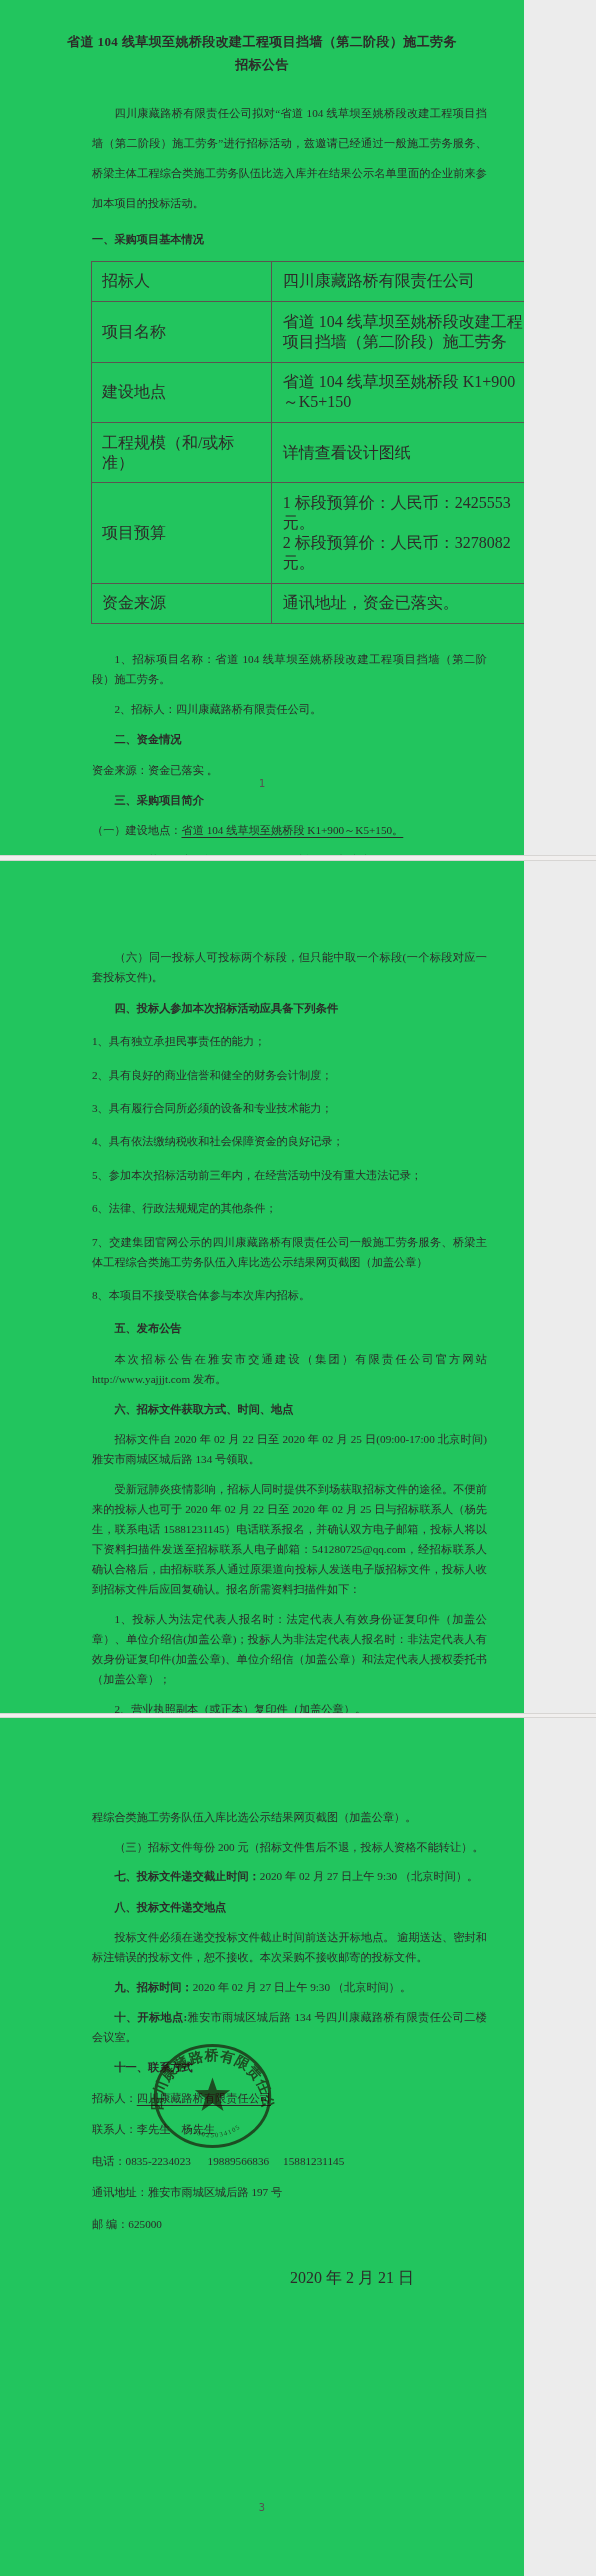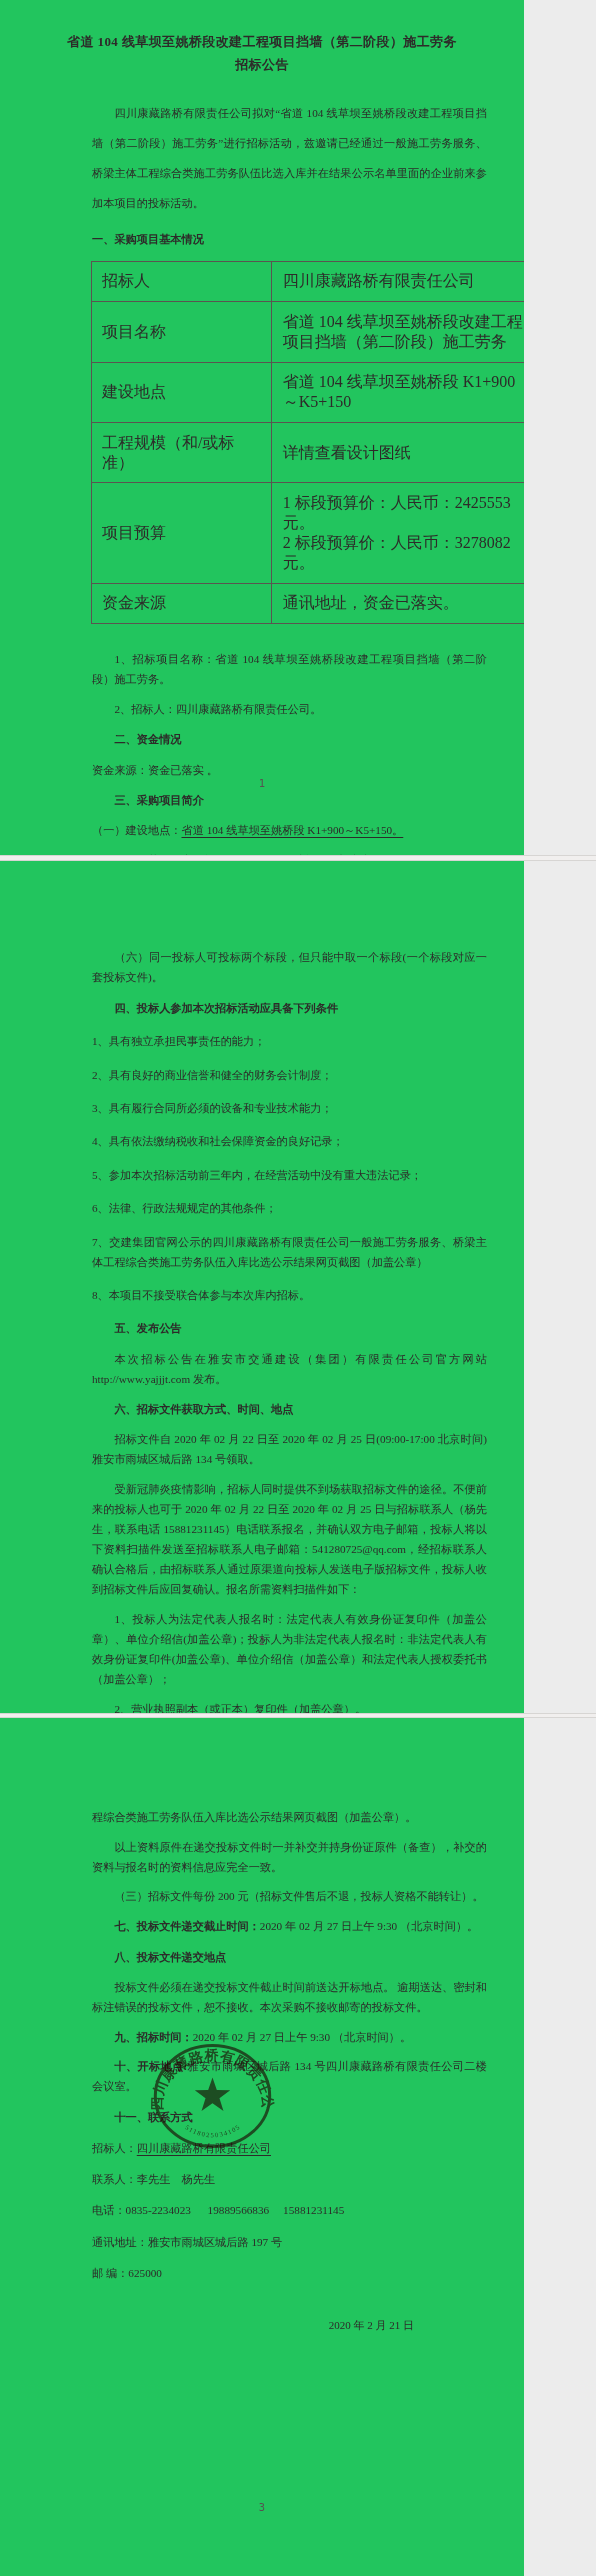--- a/index.html
+++ b/index.html
@@ -77,21 +77,21 @@
     font-size:10.4px;
     color:#565350;
     font-family:"DejaVu Sans Mono","Liberation Mono",monospace;
   }
   .cond-item{line-height:20px;margin:13.4px 0;text-align:justify;}
   .contact-block p{line-height:19.4px;margin:12px 0;}
   .date-line{
     text-align:right;
     padding-right:73px;
     margin-top:34px;
-    font-size:11px;
+    font-size:16px;
   }
   .seal{
     position:absolute;
     left:146px;
     top:319px;
     width:133px;
     height:118px;
     opacity:.82;
     mix-blend-mode:multiply;
     pointer-events:none;
@@ -187,21 +187,20 @@
   </div>
 
   <div class="page-number">2</div>
 </div>
 
 <div class="page-sep"></div>
 
 <div class="page page-3">
   <div class="content">
     <p class="para">程综合类施工劳务队伍入库比选公示结果网页截图（加盖公章）。</p>
-    <p class="para indent">以上资料原件在递交投标文件时一并补交并持身份证原件（备查），补交的资料与报名时的资料信息应完全一致。</p>
     <p class="para indent">（三）招标文件每份 200 元（招标文件售后不退，投标人资格不能转让）。</p>
     <p class="para indent">
       <span class="bold">七、投标文件递交截止时间：</span><span>2020 年 02 月 27 日上午 9:30 （北京时间）。</span>
     </p>
     <p class="heading indent">八、投标文件递交地点</p>
     <p class="para indent">投标文件必须在递交投标文件截止时间前送达开标地点。 逾期送达、密封和标注错误的投标文件，恕不接收。本次采购不接收邮寄的投标文件。</p>
     <p class="para indent">
       <span class="bold">九、招标时间：</span><span>2020 年 02 月 27 日上午 9:30 （北京时间）。</span>
     </p>
     <p class="para indent">

